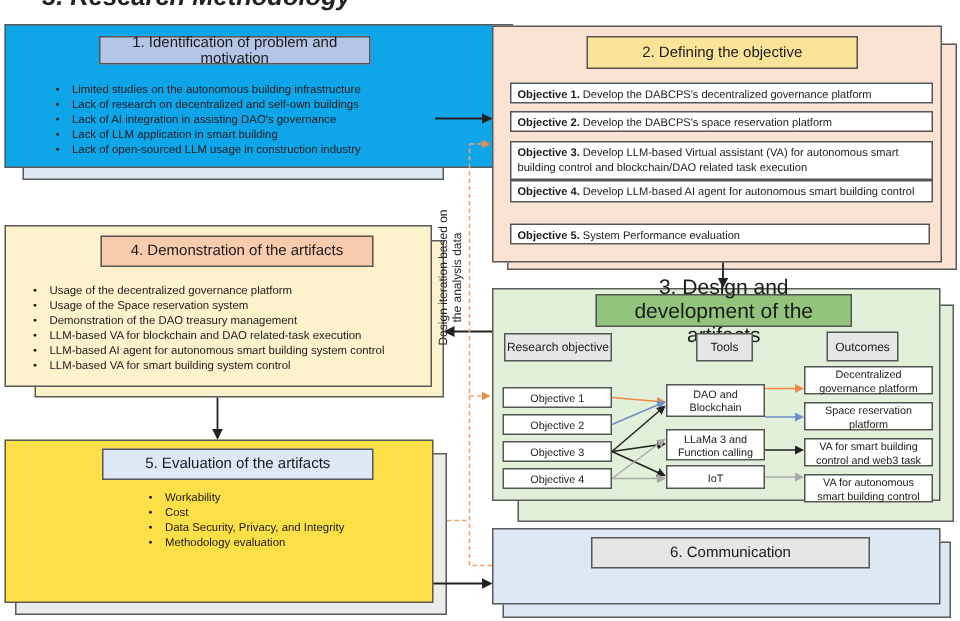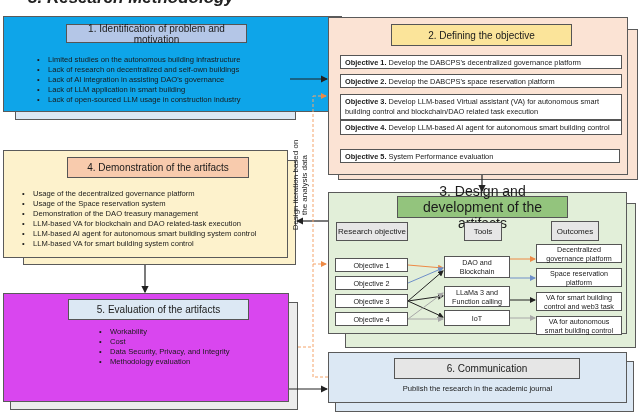--- a/index.html
+++ b/index.html
@@ -96,34 +96,33 @@
 <div class="wbox" style="left:444px;top:256px;width:66px;height:22px;padding:0 16px;">DAO and Blockchain</div>
 <div class="wbox" style="left:444px;top:286px;width:66px;height:21px;padding:0 3px;">LLaMa 3 and Function calling</div>
 <div class="wbox" style="left:444px;top:310px;width:66px;height:16px;">IoT</div>
 
 <div class="wbox" style="left:536px;top:244px;width:86px;height:19px;padding:0 6px;">Decentralized governance platform</div>
 <div class="wbox" style="left:536px;top:268px;width:86px;height:19px;padding:0 12px;">Space reservation platform</div>
 <div class="wbox" style="left:536px;top:292px;width:86px;height:19px;padding:0 2px;">VA for smart building control and web3 task</div>
 <div class="wbox" style="left:536px;top:316px;width:86px;height:19px;padding:0 4px;">VA for autonomous smart building control</div>
 
 <div class="shadow" style="left:10px;top:302px;width:288px;height:108px;background:#ececec;"></div>
-<div class="stage" style="left:3px;top:293px;width:286px;height:109px;background:#d946ef;">
+<div class="stage" style="left:3px;top:293px;width:286px;height:109px;background:#fde047;">
   <div class="hdr" style="left:64px;top:5px;width:181px;height:21px;background:#dce8f4;">5. Evaluation of the artifacts</div>
   <ul class="bullets" style="left:95px;top:33px;">
     <li>Workability</li>
     <li>Cost</li>
     <li>Data Security, Privacy, and Integrity</li>
     <li>Methodology evaluation</li>
   </ul>
 </div>
 
 <div class="shadow" style="left:335px;top:361px;width:299px;height:51px;background:#dce8f4;"></div>
 <div class="stage" style="left:328px;top:352px;width:299px;height:51px;background:#dce8f4;">
   <div class="hdr" style="left:65px;top:5px;width:186px;height:21px;background:#e6e6e6;">6. Communication</div>
-  <div style="position:absolute;left:0;right:0;top:31px;text-align:center;font-size:7.6px;">Publish the research in the academic journal</div>
 </div>
 
 <div class="vlabel">
   <div>Design iteration based on</div>
   <div>the analysis data</div>
 </div>
 
 <svg class="lines" width="640" height="414">
   <defs>
     <marker id="ah-black" markerWidth="6" markerHeight="6" refX="5" refY="3" orient="auto">

